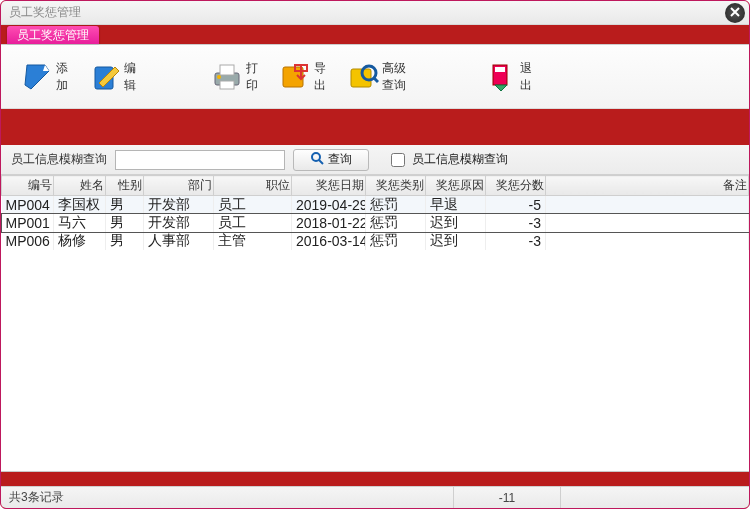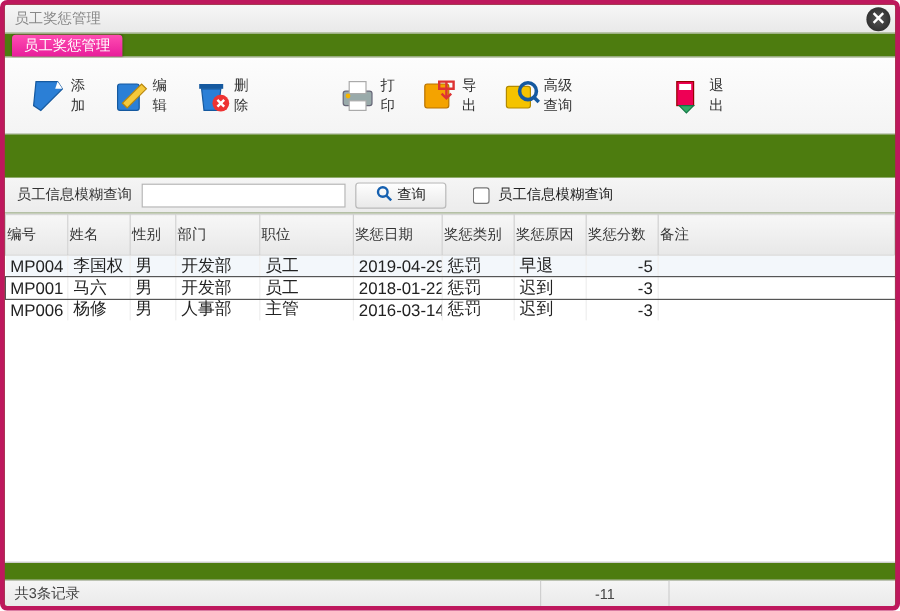--- a/index.html
+++ b/index.html
@@ -1,37 +1,37 @@
 <!DOCTYPE html>
 <html><head>
 <meta charset="utf-8">
 <style>
   * { box-sizing: border-box; }
   html, body { margin:0; padding:0; font-family: "Microsoft YaHei","SimSun",Arial,sans-serif; font-size:12px; color:#222; }
-  .window { width:750px; height:509px; background:#4d7c0f; border:4px solid #be185d; border-radius:6px; position:relative; display:flex; flex-direction:column; overflow:hidden; }
+  .window { width:750px; height:509px; background:#b91c1c; border:1px solid #be185d; border-radius:6px; position:relative; display:flex; flex-direction:column; overflow:hidden; }
   .titlebar { height:24px; background:linear-gradient(#f6f6f6,#e9e9e9); border-bottom:1px solid #d7d7d7; display:flex; align-items:center; padding:0 8px; position:relative; }
   .titlebar .title { color:#888; }
   .titlebar .close { position:absolute; right:4px; top:2px; width:20px; height:20px; border-radius:10px; background:radial-gradient(#555,#222); display:flex; align-items:center; justify-content:center; color:#fff; cursor:pointer; }
   .titlebar .close svg { width:10px; height:10px; }
   .tabstrip { height:20px; display:flex; align-items:flex-end; padding-left:6px; border-bottom:1px solid #ccc; }
   .tab { height:18px; padding:0 10px; background:linear-gradient(#ff4db2,#e81e9b); color:#fff; font-size:12px; border-top-left-radius:3px; border-top-right-radius:3px; display:flex; align-items:center; box-shadow:0 0 2px rgba(0,0,0,0.3); }
   .toolbar { height:64px; background:linear-gradient(#fdfdfd,#f4f4f4); border-bottom:1px solid #dcdcdc; display:flex; align-items:center; gap:24px; padding:0 20px; }
   .tool-btn { width:44px; display:flex; flex-direction:row; align-items:center; gap:3px; cursor:pointer; }
   .tool-btn .icon-box { width:32px; height:32px; display:flex; align-items:center; justify-content:center; }
   .tool-btn .label { font-size:12px; color:#333; }
   .tool-gap { width:30px; }
   .searchbar { height:30px; background:linear-gradient(#f5f5f5,#ececec); border-bottom:1px solid #d0d0d0; display:flex; align-items:center; padding:0 10px; gap:8px;margin-top:36px; }
   .searchbar .lbl { color:#333; }
   .searchbar input[type=text] { width:170px; height:20px; border:1px solid #b5b5b5; background:#fff; padding:0 4px; font-size:12px; }
   .search-btn { height:22px; display:flex; align-items:center; gap:4px; padding:0 16px; border:1px solid #b9b9b9; background:linear-gradient(#fefefe,#e9e9e9); border-radius:3px; cursor:pointer; }
   .chk { display:flex; align-items:center; gap:4px; margin-left:10px; }
   .chk input { width:14px; height:14px; }
   .grid-wrap { flex:1; overflow:hidden; background:#fff; position:relative; border-bottom:1px solid #c9c9c9;}
   table.grid { width:100%; border-collapse:collapse; table-layout:fixed; }
-  .grid th { background:linear-gradient(#f7f7f7,#e8e8e8); border:1px solid #cfcfcf; height:34px; font-weight:normal; font-size:12px; color:#333; text-align:left; overflow:hidden; white-space:nowrap; }
+  .grid th { background:linear-gradient(#f7f7f7,#e8e8e8); border:1px solid #cfcfcf; height:20px; font-weight:normal; font-size:12px; color:#333; text-align:right; overflow:hidden; white-space:nowrap; }
   .grid td { border-right:1px solid #eee; height:18px; padding:0 4px; font-size:14px; white-space:nowrap; overflow:hidden; }
   .grid tbody tr.alt { background:#f3f7fb; }
   .grid tbody tr.sel { background:#fff; outline:1px solid #555; }
   .grid td.num { text-align:right; }
   .statusbar { height:22px; background:linear-gradient(#f5f5f5,#eaeaea); border-top:1px solid #cfcfcf; display:flex; align-items:center; padding:0 8px; font-size:12px; color:#444;margin-top:14px; }
   .statusbar .left { flex:1; }
   .statusbar .center { width:108px; text-align:right; border-left:1px solid #cfcfcf; border-right:1px solid #cfcfcf; height:100%; display:flex; align-items:center; justify-content:center; }
   .statusbar .right { width:180px; }
 </style>
 </head>
@@ -67,31 +67,20 @@
       <span class="label">添加</span>
     </div>
     <div class="tool-btn">
       <span class="icon-box">
         <svg width="32" height="32" viewBox="0 0 32 32">
             <rect x="6" y="6" width="18" height="22" rx="2" fill="#2b7fd6" stroke="#15599f"></rect>
             <path d="M10 22 L26 6 L30 10 L14 26 Z" fill="#f5c93b" stroke="#b8860b"></path>
           </svg>
       </span>
       <span class="label">编辑</span>
-    </div>
-    <div class="tool-btn">
-      <span class="icon-box">
-        <svg width="32" height="32" viewBox="0 0 32 32">
-            <path d="M8 10 H24 L22 28 H10 Z" fill="#2b7fd6" stroke="#15599f"></path>
-            <rect x="6" y="6" width="20" height="4" fill="#15599f"></rect>
-            <circle cx="24" cy="22" r="7" fill="#e33"></circle>
-            <path d="M20 22 H28 M24 18 V26" stroke="#fff" stroke-width="2" transform="rotate(45 24 22)"></path>
-          </svg>
-      </span>
-      <span class="label">删除</span>
     </div>
     <div class="tool-gap"></div>
     <div class="tool-btn">
       <span class="icon-box">
         <svg width="32" height="32" viewBox="0 0 32 32">
             <rect x="4" y="12" width="24" height="12" rx="2" fill="#9aa" stroke="#667"></rect>
             <rect x="9" y="4" width="14" height="10" fill="#fff" stroke="#aaa"></rect>
             <rect x="9" y="20" width="14" height="8" fill="#fff" stroke="#aaa"></rect>
             <circle cx="8" cy="16" r="2" fill="#f7b500"></circle>
           </svg>

